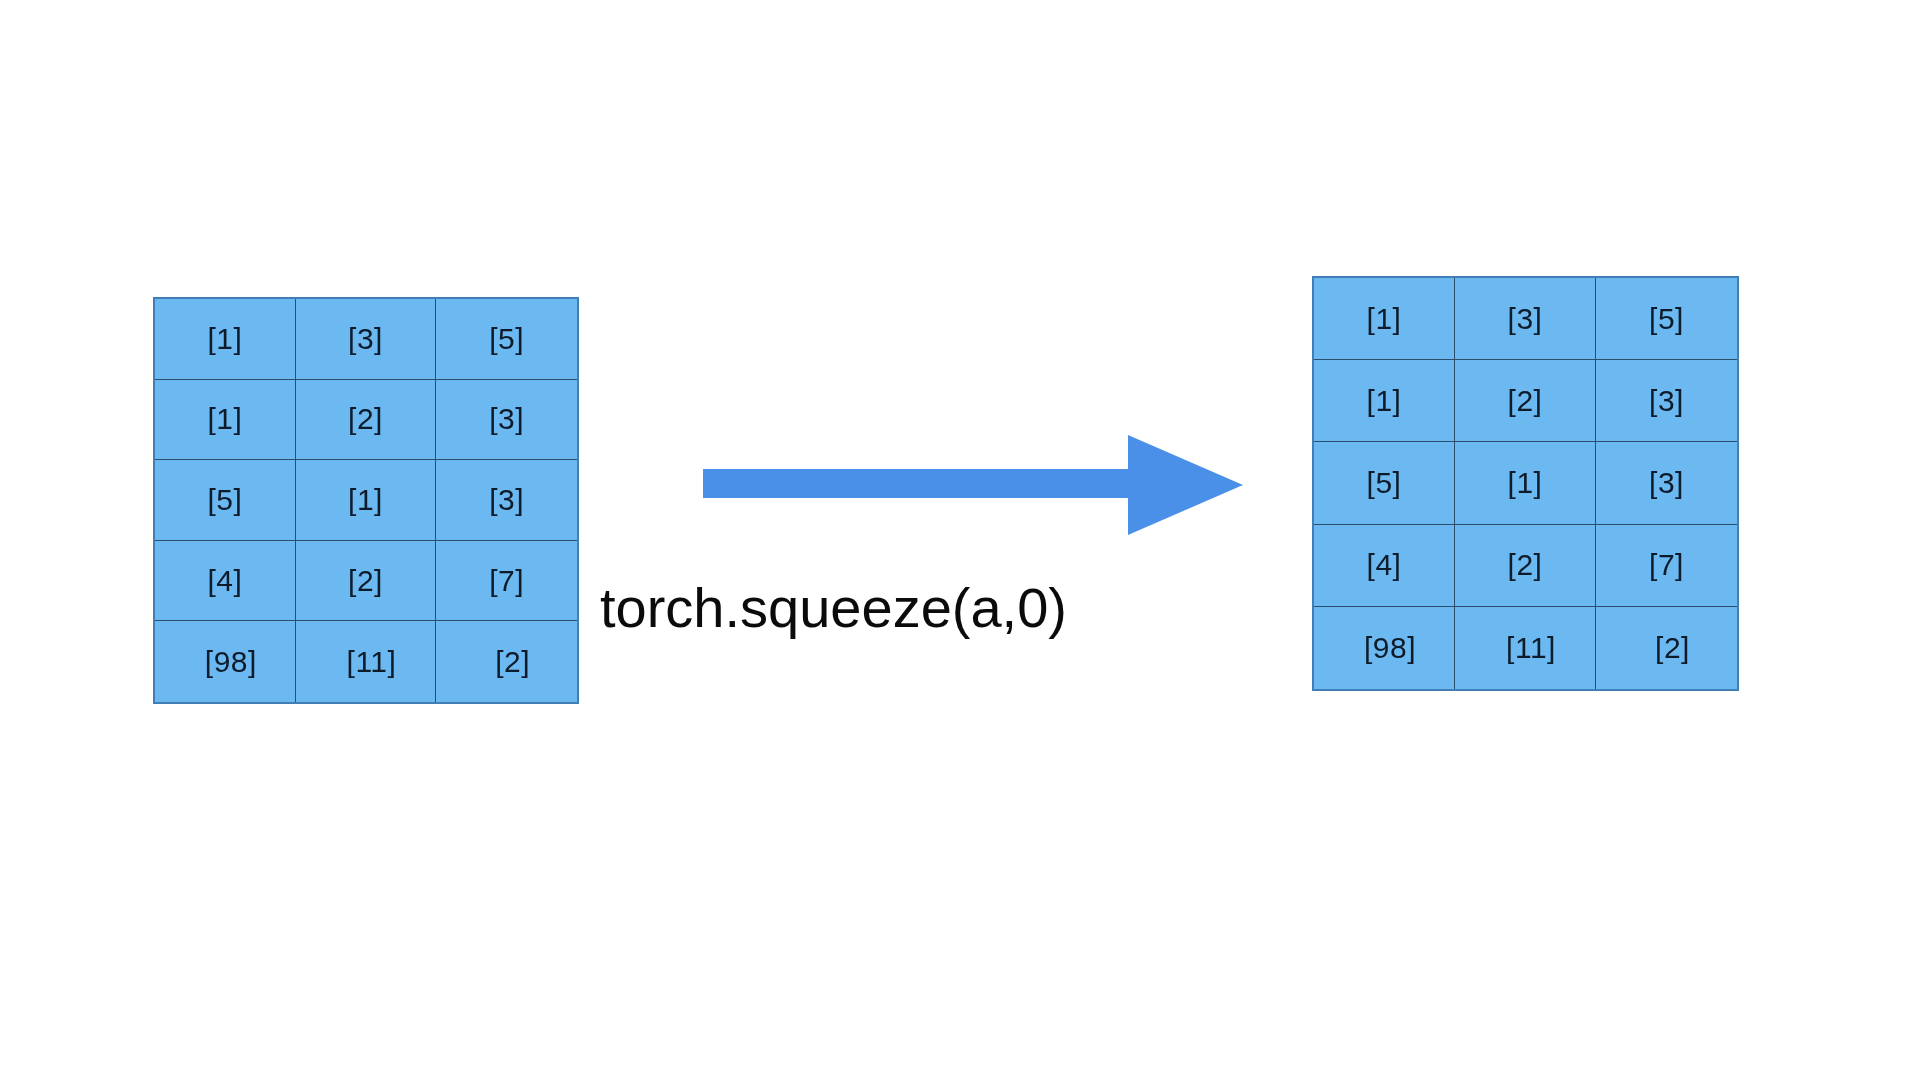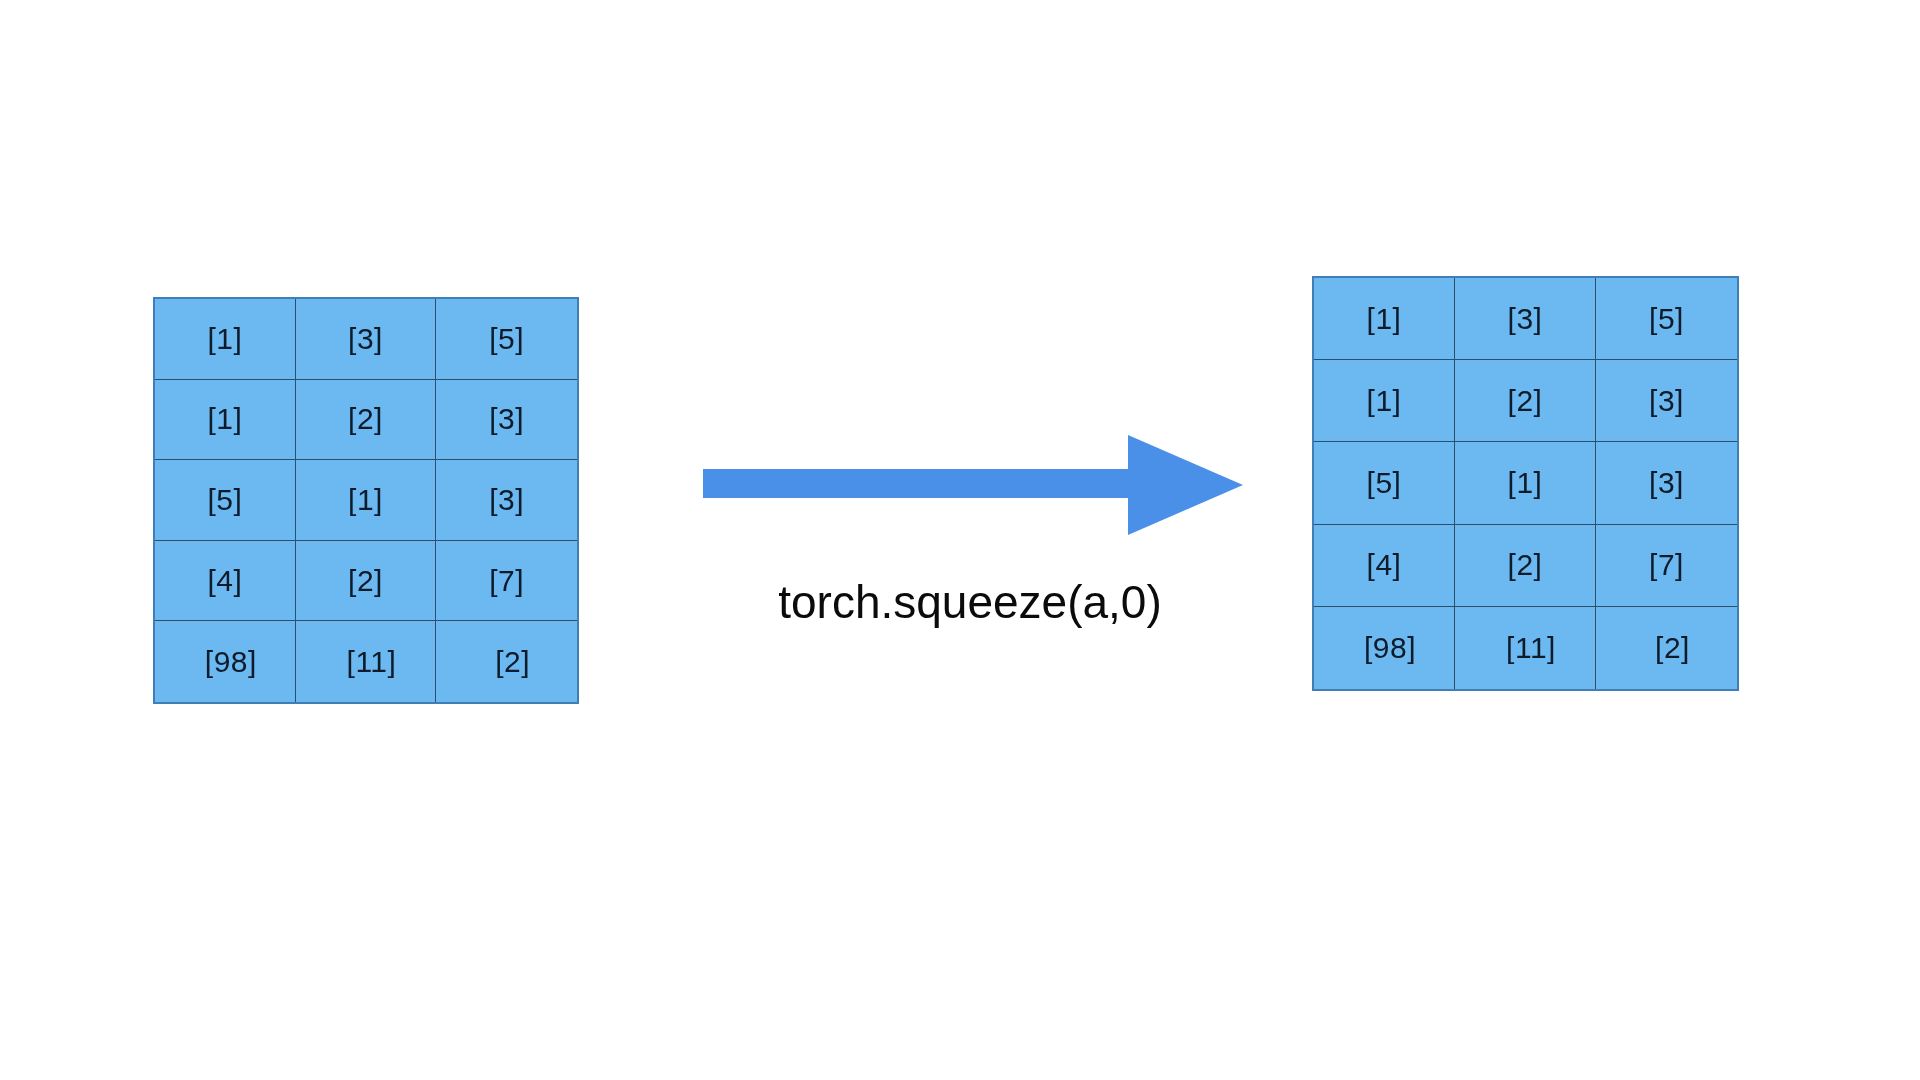--- a/index.html
+++ b/index.html
@@ -76,22 +76,21 @@
     height: 110px;
   }
   .arrow-svg { display: block; width: 100%; height: 100%; }
 
   
   .op-label {
     position: absolute;
     left: 600px;
     top: 575px;
     width: 740px;
-    text-align: center;
-    font-size: 46px;
+    font-size: 56px;
     color: #0b0b0b;
     font-family: "Liberation Sans", sans-serif;
     white-space: nowrap;
   }
 </style>
 </head>
 <body>
 
 <div class="canvas">
 

